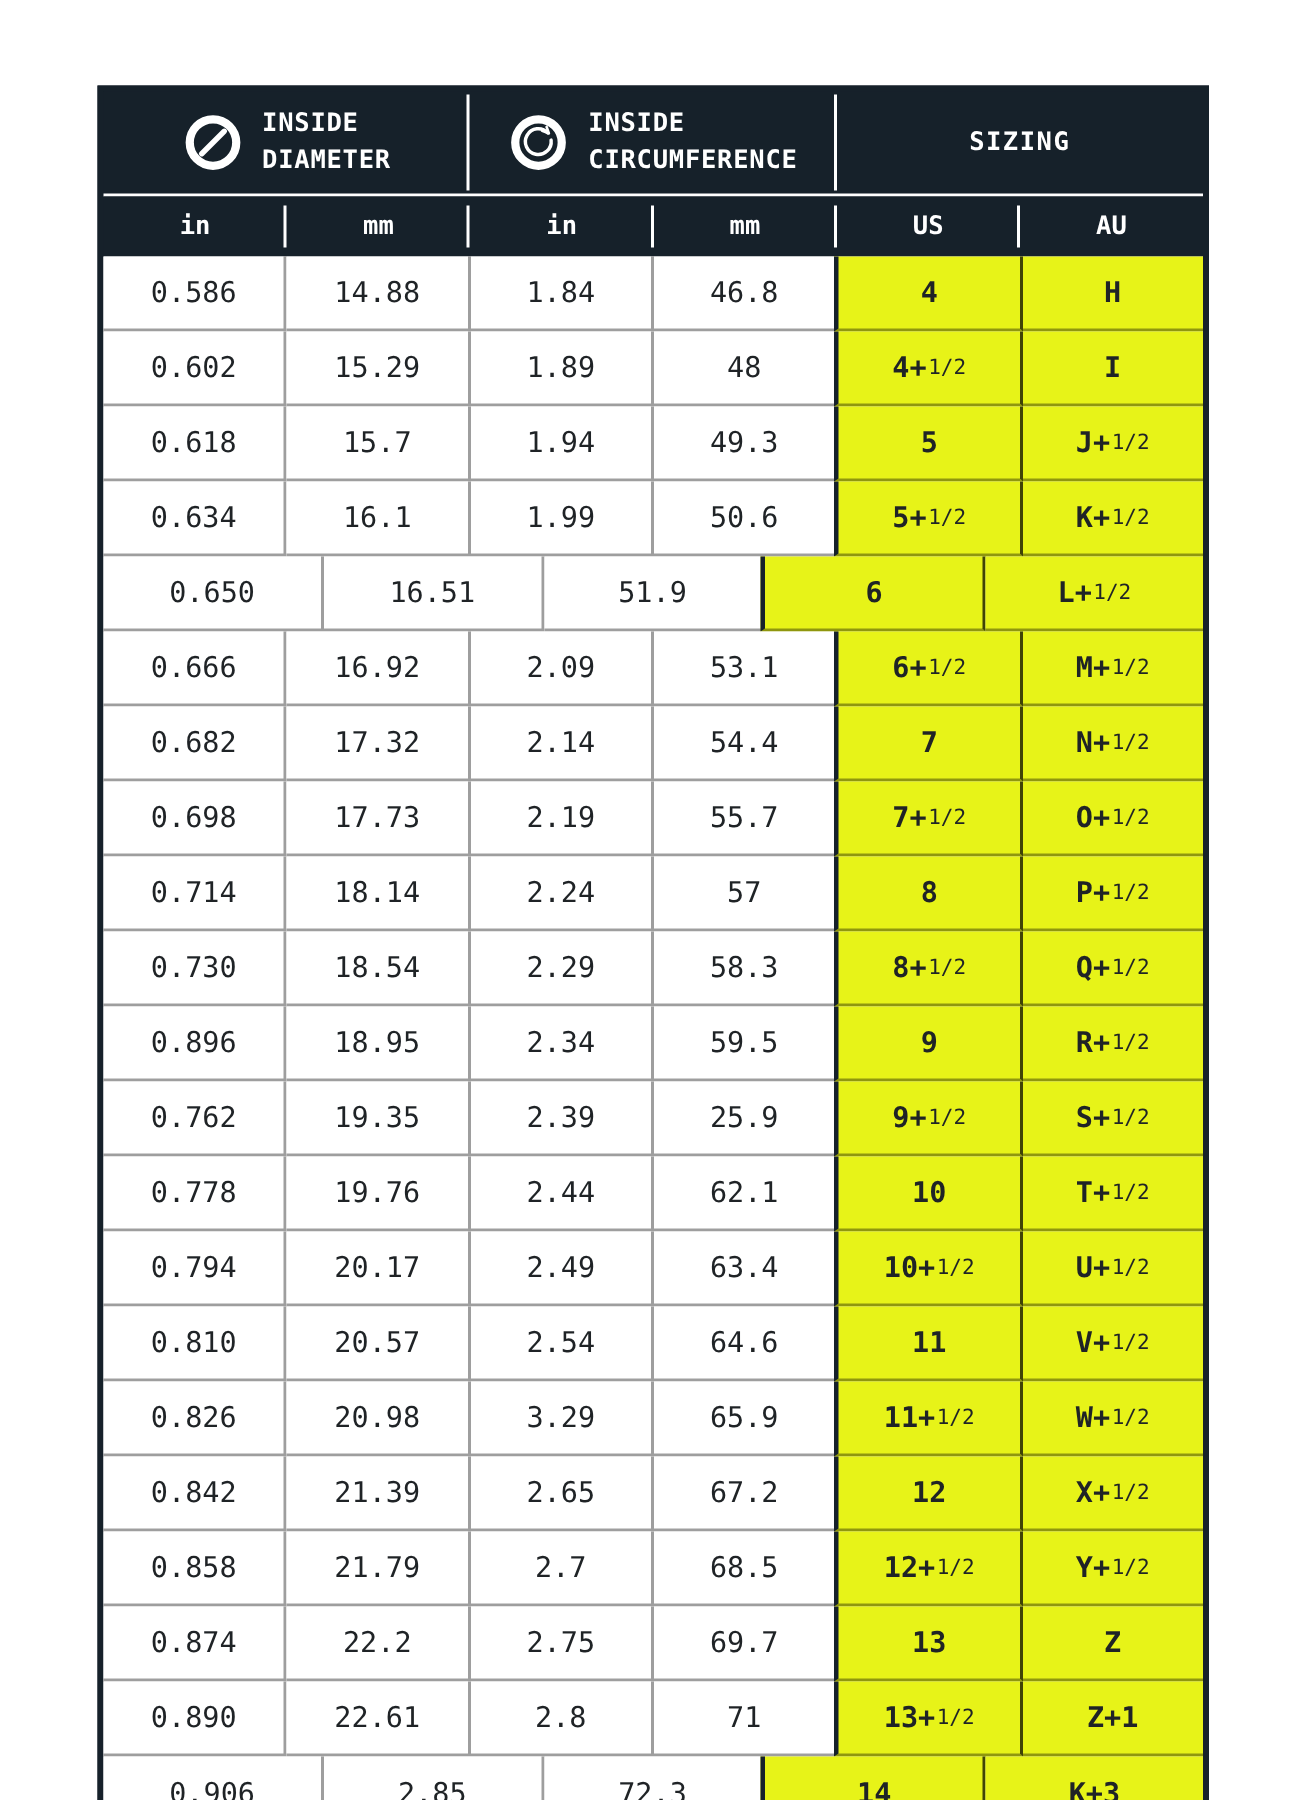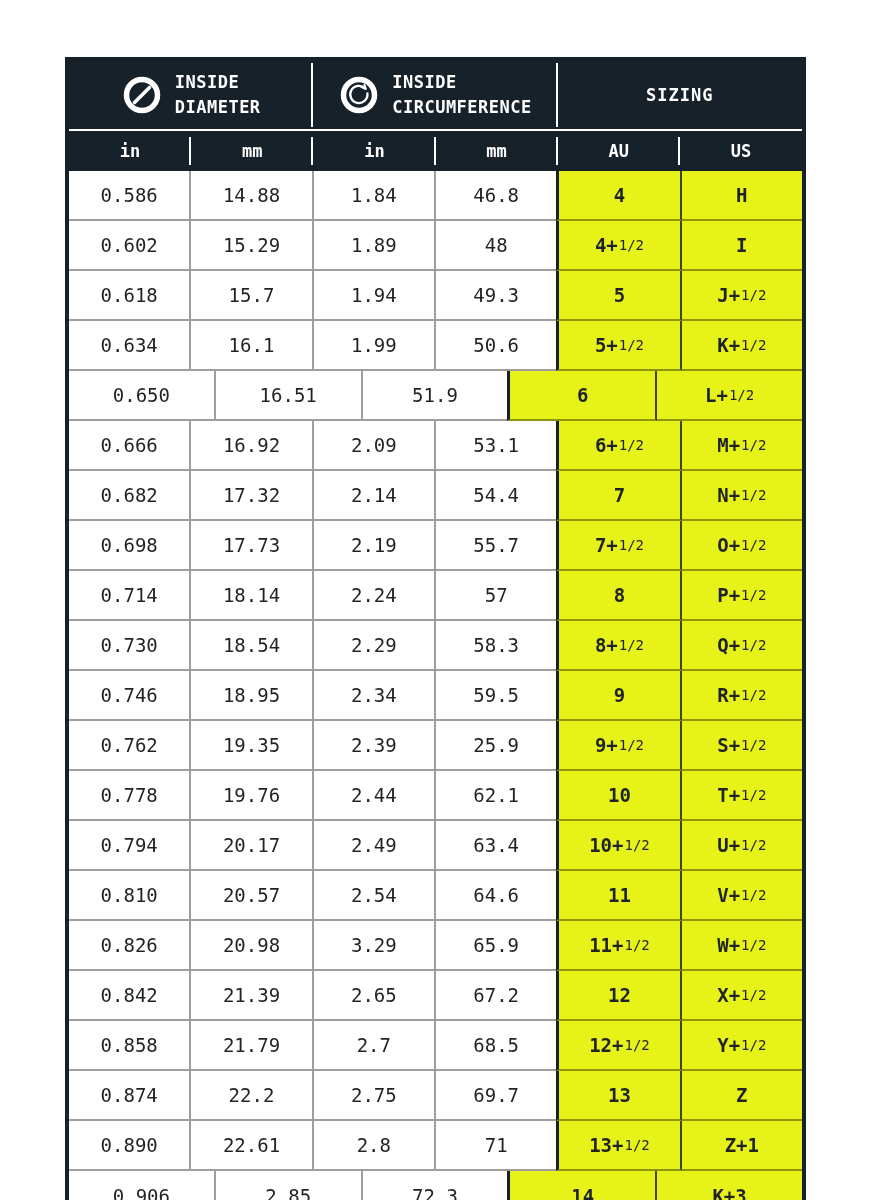--- a/index.html
+++ b/index.html
@@ -102,22 +102,22 @@
     </div>
   </div>
 
   <div class="header-rule"></div>
 
   <div class="sub-header">
     <div class="sub-cell">in</div>
     <div class="sub-cell">mm</div>
     <div class="sub-cell">in</div>
     <div class="sub-cell">mm</div>
+    <div class="sub-cell">US</div>
     <div class="sub-cell">AU</div>
-    <div class="sub-cell">US</div>
   </div>
 
   <div class="table-body">
       <div class="row">
         <div class="cell plain">0.586</div>
         <div class="cell plain">14.88</div>
         <div class="cell plain">1.84</div>
         <div class="cell plain no-right">46.8</div>
         <div class="cell size us">4</div>
         <div class="cell size">H</div>
@@ -226,21 +226,21 @@
         <div class="cell size us">
           <span>8+</span>
           <span class="frac">1/2</span>
         </div>
         <div class="cell size">
           <span>Q+</span>
           <span class="frac">1/2</span>
         </div>
       </div>
       <div class="row">
-        <div class="cell plain">0.746</div>
+        <div class="cell plain">0.896</div>
         <div class="cell plain">18.95</div>
         <div class="cell plain">2.34</div>
         <div class="cell plain no-right">59.5</div>
         <div class="cell size us">9</div>
         <div class="cell size">
           <span>R+</span>
           <span class="frac">1/2</span>
         </div>
       </div>
       <div class="row">

